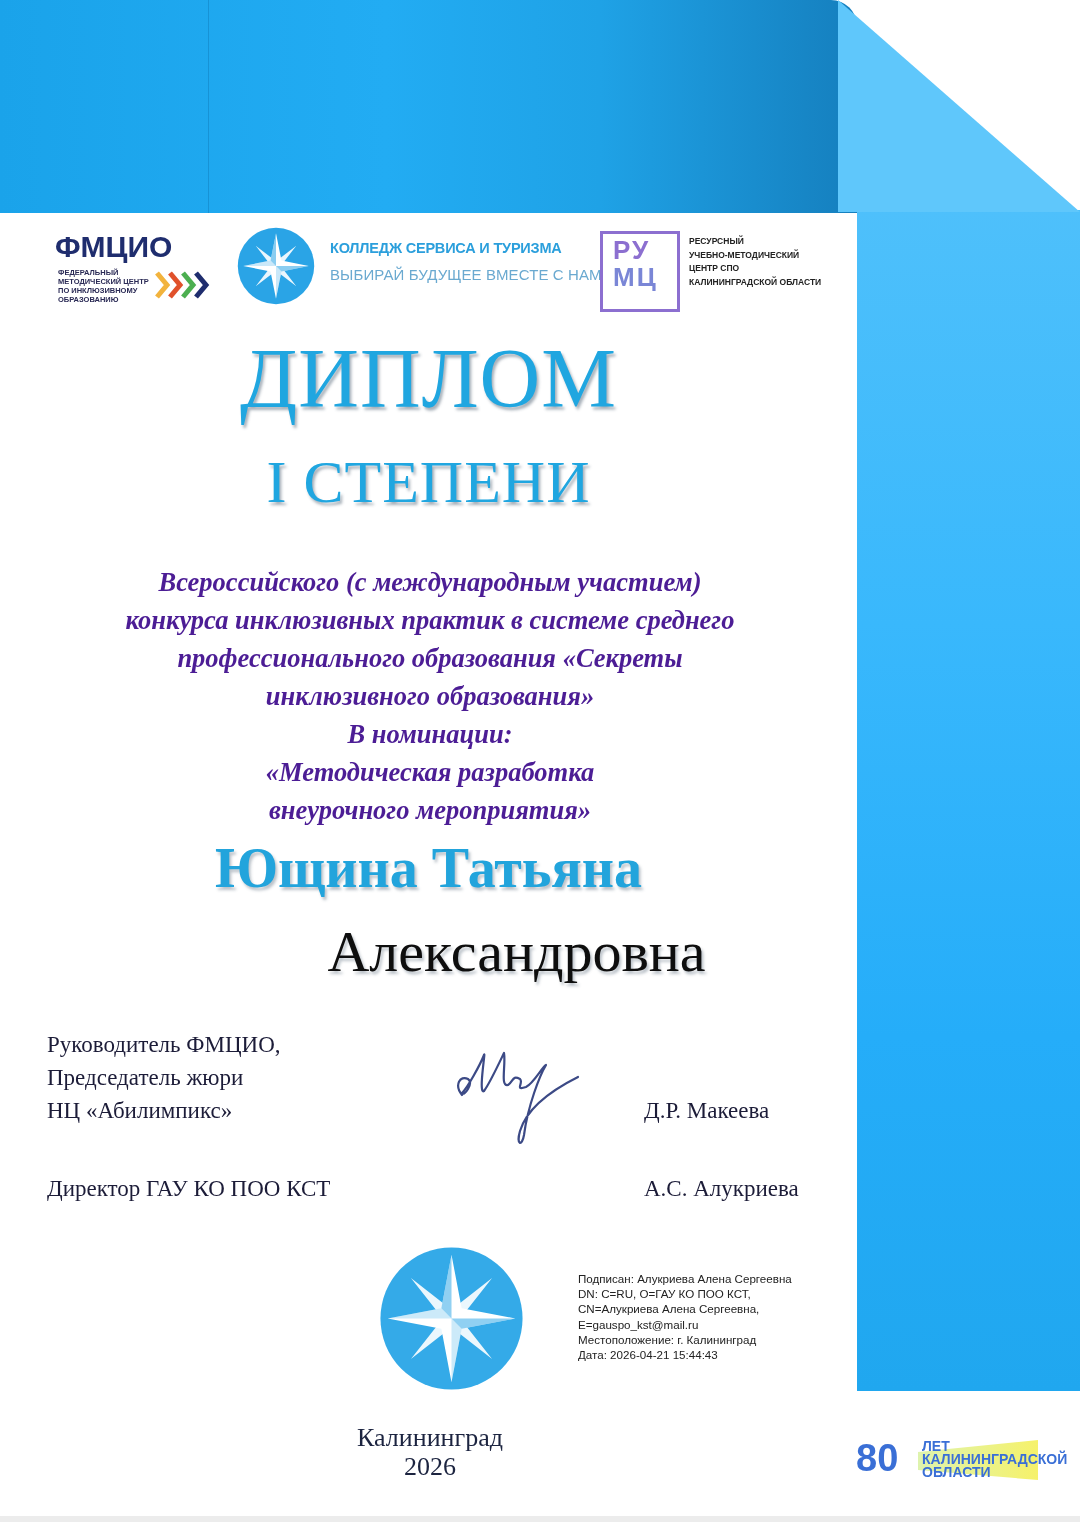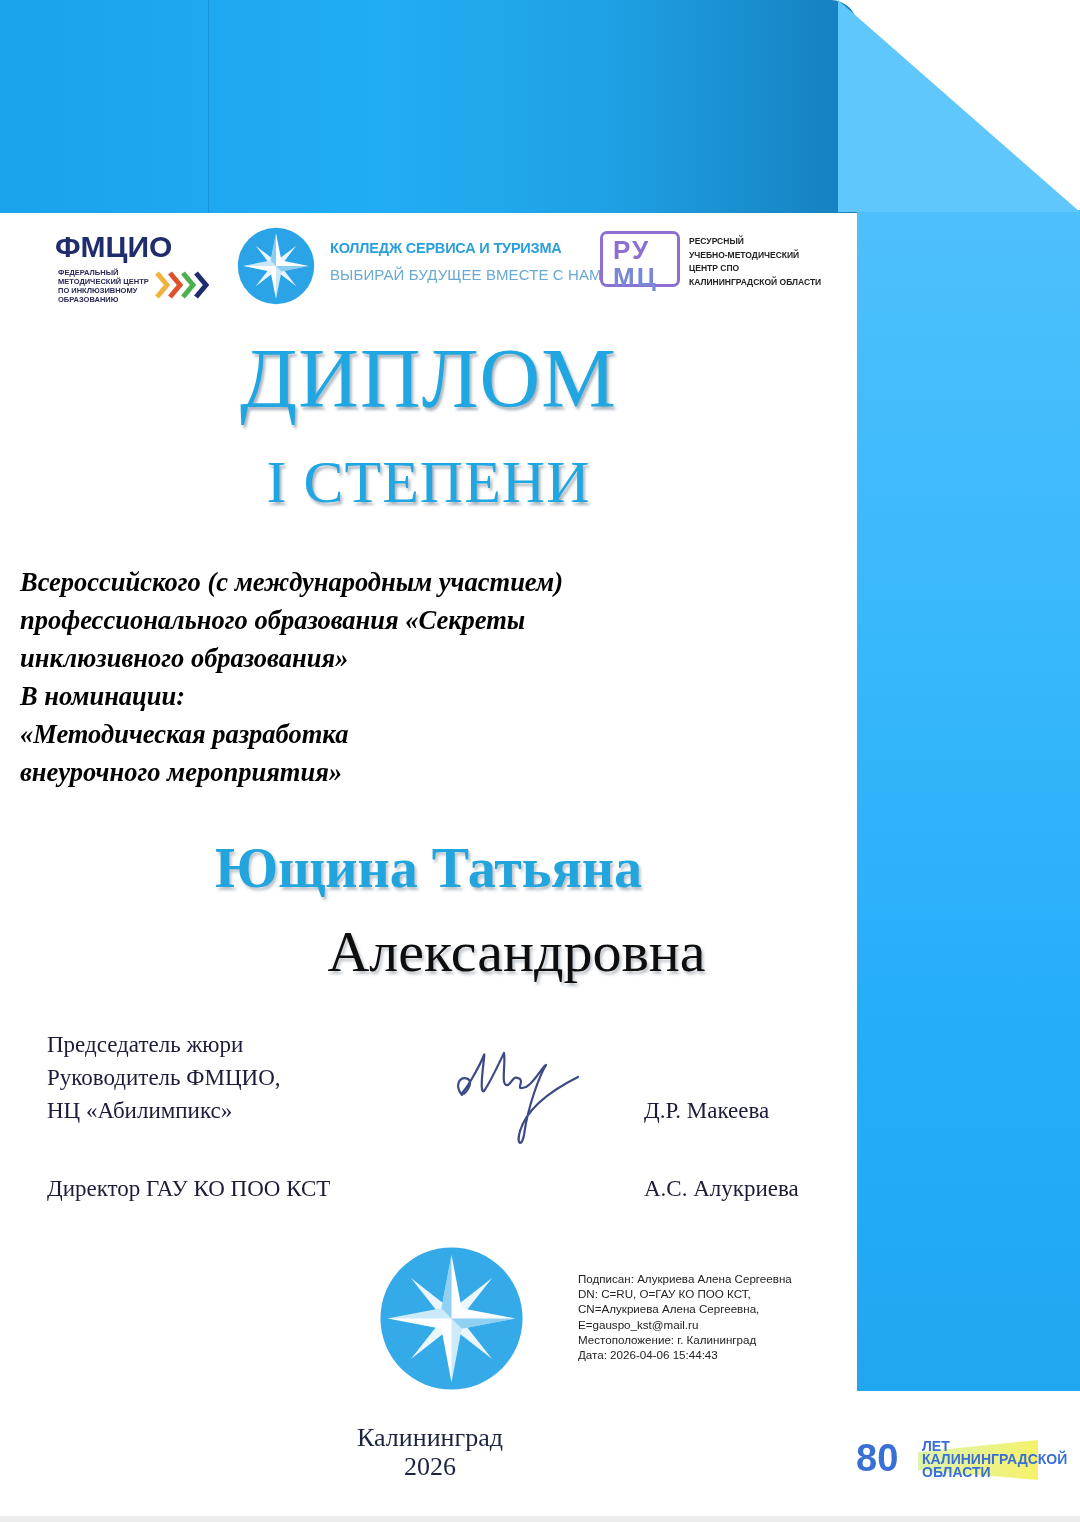--- a/index.html
+++ b/index.html
@@ -31,40 +31,40 @@
   .fmcio { position: absolute; left: 55px; top: 232px; width: 160px; height: 80px; }
   .fmcio .title { font-family: "Liberation Sans", sans-serif; font-weight: 700; font-size: 30px; color: #1f2d6e; letter-spacing: 0px; line-height: 30px; }
   .fmcio .sub { position: absolute; left: 3px; top: 36px; font-family: "Liberation Sans", sans-serif; font-weight: 700; font-size: 7.5px; color: #2a2a55; line-height: 9px; width: 100px; }
   .fmcio .chev { position: absolute; left: 100px; top: 38px; width: 56px; height: 30px; }
 
   .kst-logo { position: absolute; left: 237px; top: 227px; width: 78px; height: 78px; }
   .kst-text { position: absolute; left: 330px; top: 240px; font-family: "Liberation Sans", sans-serif; }
   .kst-text .name { font-weight: 700; font-size: 14.5px; color: #2b9fdc; letter-spacing: -0.2px; }
   .kst-text .slogan { margin-top: 10px; font-size: 15px; color: #6aa9d0; letter-spacing: 0.1px; }
 
-  .rumc { position: absolute; left: 600px; top: 231px; width: 80px; height: 56px; border: 3px solid #8c6fd0; border-radius: 7px;
+  .rumc { position: absolute; left: 600px; top: 231px; width: 80px; height: 81px; border: 3px solid #8c6fd0; border-radius: 0;
           background: linear-gradient(135deg, #fff 0%, #fff 100%); }
   .rumc span { position: absolute; font-family: "Liberation Sans", sans-serif; font-weight: 700; font-size: 26px; color: #8c6fd0; line-height: 26px; letter-spacing: 2px; }
   .rumc .r1 { left: 10px; top: 3px; }
   .rumc .r2 { left: 10px; top: 30px; color: #7a86d6; }
   .rumc-text { position: absolute; left: 689px; top: 235px; font-family: "Liberation Sans", sans-serif; font-weight: 700; font-size: 8.5px; color: #222; line-height: 13.5px; }
 
   
   .diploma-title {
     position: absolute; left: 0; width: 857px; text-align: center;
     font-family: "Liberation Serif", serif; color: #20a6e0;
     text-shadow: 2px 3px 3px rgba(60,80,100,0.45);
   }
   .t1 { top: 330px; font-size: 84px; letter-spacing: 1px; }
   .t2 { top: 448px; font-size: 60px; letter-spacing: 1px; }
 
   .body-text {
-    position: absolute; left: 20px; width: 820px; top: 563px; 
+    position: absolute; left: 20px; width: 820px; top: 563px; text-align: center;
     font-family: "Liberation Serif", serif; font-style: italic; font-weight: 700;
-    color: #000000; font-size: 26.5px; line-height: 38px;
+    color: #4c1d95; font-size: 26.5px; line-height: 38px;
   }
   .body-text div { white-space: nowrap; }
 
   .recipient-1 {
     position: absolute; left: 0; width: 857px; top: 836px; text-align: center;
     font-family: "Liberation Serif", serif; font-weight: 700; font-size: 56px; color: #22a4dc;
     text-shadow: 2px 3px 3px rgba(60,80,100,0.35);
   }
   .recipient-2 {
     position: absolute; left: 0; width: 1033px; top: 918px; text-align: center;
@@ -146,33 +146,34 @@
   <div>УЧЕБНО-МЕТОДИЧЕСКИЙ</div>
   <div>ЦЕНТР СПО</div>
   <div>КАЛИНИНГРАДСКОЙ  ОБЛАСТИ</div>
 </div>
 
 <div class="diploma-title t1">ДИПЛОМ</div>
 <div class="diploma-title t2">I СТЕПЕНИ</div>
 
 <div class="body-text">
   <div>Всероссийского (с международным участием)</div>
+  <div>конкурса инклюзивных практик в системе среднего</div>
   <div>профессионального образования «Секреты</div>
   <div>инклюзивного образования»</div>
   <div>В номинации:</div>
   <div>«Методическая разработка</div>
   <div>внеурочного мероприятия»</div>
 </div>
 
 <div class="recipient-1">Ющина Татьяна</div>
 <div class="recipient-2">Александровна</div>
 
 <div class="sig-block sig-left-1">
+  <div>Руководитель ФМЦИО,</div>
   <div>Председатель жюри</div>
-  <div>Руководитель ФМЦИО,</div>
   <div>НЦ «Абилимпикс»</div>
 </div>
 <svg class="signature" viewBox="0 0 140 120">
   <path d="M12,60 C4,50 10,40 18,44 C24,48 14,62 12,58 C18,52 30,30 34,20 C36,14 28,60 34,56 C40,48 52,22 54,18 C56,30 50,52 58,50 C64,46 62,40 70,44 C74,48 64,56 76,52 C84,48 92,32 96,30 C90,40 78,70 74,100 C72,112 66,110 70,96 C76,76 96,58 128,42" fill="none" stroke="#3c4a86" stroke-width="2.2" stroke-linecap="round" stroke-linejoin="round"></path>
 </svg>
 <div class="sig-block sig-name-1">Д.Р. Макеева</div>
 
 <div class="sig-block sig-left-2">
   <div>Директор ГАУ КО ПОО КСТ</div>
 </div>
@@ -187,21 +188,21 @@
   <polygon points="50,94 50,50 57,57" fill="#34aae8" opacity="0.25"></polygon>
   <polygon points="6,50 50,50 43,43" fill="#34aae8" opacity="0.25"></polygon>
 </svg>
 
 <div class="ecp">
   <div>Подписан: Алукриева Алена Сергеевна</div>
   <div>DN: C=RU, O=ГАУ КО ПОО КСТ,</div>
   <div>CN=Алукриева Алена Сергеевна,</div>
   <div>E=gauspo_kst@mail.ru</div>
   <div>Местоположение: г. Калининград</div>
-  <div>Дата: 2026-04-06 15:44:43</div>
+  <div>Дата: 2026-04-21 15:44:43</div>
 </div>
 
 <div class="city">
   <div>Калининград</div>
   <div>2026</div>
 </div>
 
 <div class="anniv">
   <div class="glow"></div>
   <div class="num">80</div>

